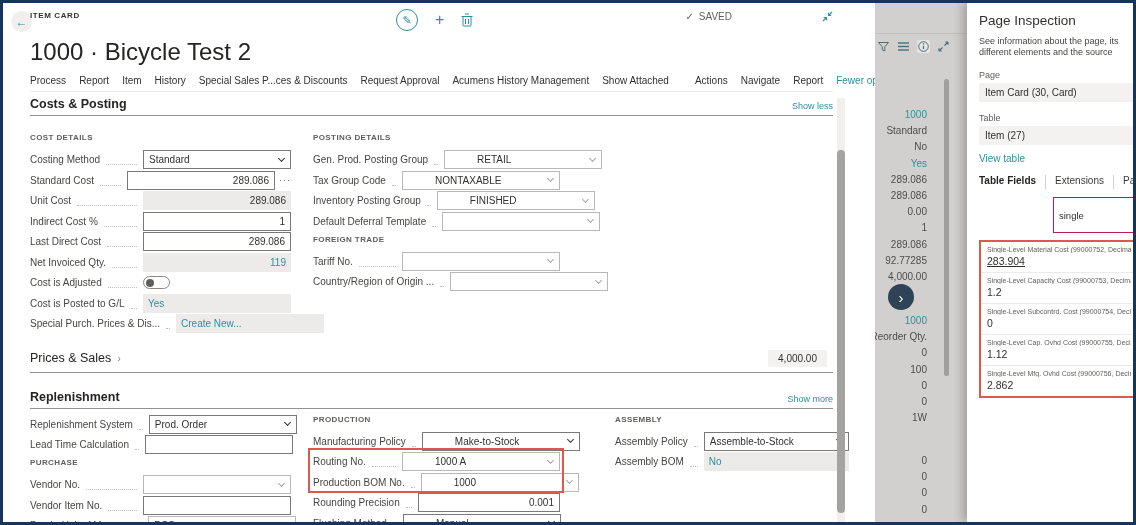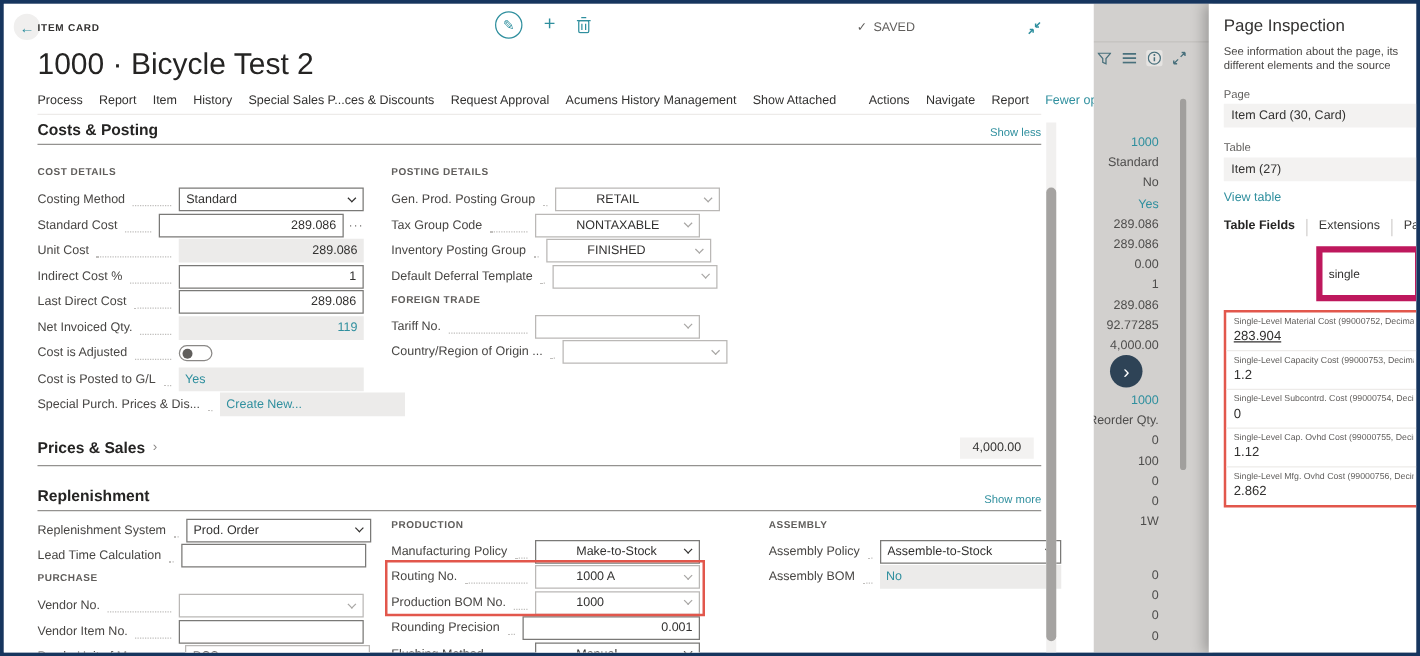--- a/index.html
+++ b/index.html
@@ -7,21 +7,21 @@
   .frame {
     position: relative; width: 1136px; height: 525px;
     border: 3px solid #16355e; background: #fff; overflow: hidden;
     font-family: "Liberation Sans", sans-serif; color: #323130;
   }
   
   .main { position: absolute; left: 0; top: 0; bottom: 0; width: 872px; background: #fff; }
   .main-inner { padding: 8px 0 0 27px; width: 830px; }
   .back-circle { position: absolute; left: 8px; top: 8px; width: 21px; height: 21px; border-radius: 50%;
     background: #f0efee; color: #2f8f9e; font-size: 12px; display: flex; align-items: center; justify-content: center; }
-  .hdr-row { position: relative; height: 22px; display: flex; align-items: center; }
+  .hdr-row { position: relative; height: 22px; display: flex; align-items: flex-start; }
   .hdr-caption { font-size: 8px; font-weight: bold; letter-spacing: .6px; color: #323130; }
   .hdr-icons { position: absolute; left: 366px; top: -2px; display: flex; align-items: center; gap: 17px; color: #2f8f9e; }
   .pencil-circle { width: 22px; height: 22px; border: 1px solid #2f8f9e; border-radius: 50%;
     display: flex; align-items: center; justify-content: center; font-size: 11px; }
   .plus-ic { font-size: 16px; font-weight: 300; }
   .saved { margin-left: auto; margin-right: 90px; font-size: 10px; color: #605e5c; display: flex; gap: 5px; align-items: center; }
   .collapse-ic { color: #2f8f9e; }
   .page-title { font-size: 24px; font-weight: 300; color: #252423; margin: 5px 0 3px 0; }
   .menubar { display: flex; align-items: center; gap: 13px; height: 23px; font-size: 10px; color: #323130;
     border-bottom: 1px solid #edebe9; white-space: nowrap; }
@@ -36,39 +36,39 @@
   .section-title { font-size: 12.5px; font-weight: bold; color: #252423; }
   .showlink { font-size: 9px; color: #2f8f9e; }
   .grid2 { display: grid; grid-template-columns: 261px 247px; column-gap: 22px; margin-top: 17px; }
   .grid3 { display: grid; grid-template-columns: 261px 247px 1fr; column-gap: 22px; margin-top: 6px; }
   .col3pad { padding-left: 33px; }
   .grp-caption { font-size: 8px; font-weight: bold; letter-spacing: .4px; color: #605e5c; height: 14px; margin-bottom: 3px; }
   .row { display: flex; align-items: center; height: 19px; margin-bottom: 1.5px; position: relative; }
   .lbl { font-size: 10px; color: #484644; white-space: nowrap; }
   .leader { flex: 1; border-bottom: 1px dotted #c0bebc; margin: 0 6px 4px 6px; align-self: flex-end; min-width: 4px; }
   .ctl { width: 148px; height: 19px; flex: none; display: flex; align-items: center; padding: 0 5px; font-size: 10px; }
-  .w142 { width: 132px; padding-left: 32px; }
+  .w142 { width: 158px; padding-left: 32px; }
   .w145 { width: 145px; }
   .box-edit { border: 1px solid #7a7977; background: #fff; }
   .box-dim  { border: 1px solid #bab8b6; background: #fff; }
   .box-dis  { background: #ecebea; border: none; }
   .ctl .val { flex: 1; white-space: nowrap; overflow: hidden; }
   .ctl .val.right { text-align: right; }
   .teal { color: #2f8f9e; }
   .chev { width: 5px; height: 5px; border-right: 1.6px solid #323130; border-bottom: 1.6px solid #323130;
     transform: rotate(45deg); margin: -3px 1px 0 4px; flex: none; }
   .chev.dim { border-color: #a8a6a4; border-width: 1.2px; }
   input.fld { height: 19px; border: 1px solid #7a7977; font-size: 10px; font-family: "Liberation Sans", sans-serif;
     padding: 0 5px; text-align: right; color: #323130; width: 148px; flex: none; }
   input.w142 { width: 142px; }
   .assist { font-size: 9px; color: #605e5c; margin-left: 4px; letter-spacing: 1px; }
   .toggle { width: 27px; height: 13px; border: 1px solid #8a8886; border-radius: 7px; position: relative; background: #fff; flex: none; }
   .toggle .knob { position: absolute; left: 2px; top: 1.5px; width: 8px; height: 8px; border-radius: 50%; background: #605e5c; }
   .prices-row { display: flex; align-items: center; margin-top: 15px; padding-bottom: 5px; border-bottom: 1px solid #949290; }
-  .prices-title { font-size: 12.5px; font-weight: bold; color: #252423; }
+  .prices-title { font-size: 12.5px; font-weight: normal; color: #252423; }
   .prices-chev { font-size: 11px; color: #8a8886; margin-left: 6px; }
   .badge { margin-left: auto; margin-right: 6px; background: #f3f2f1; font-size: 10px; padding: 3px 10px; color: #323130; }
   .red-overlay { position: absolute; border: 2px solid #e2574c; pointer-events: none; }
   .prod-col { position: relative; }
   
   .main-scroll { position: absolute; left: 834px; top: 95px; bottom: 0; width: 8px; background: #f1f0ef; }
   .main-scroll .thumb { position: absolute; left: 0; top: 52px; width: 8px; height: 363px; background: #a5a3a1; border-radius: 4px; }
   
   .strip { position: absolute; left: 872px; top: 0; bottom: 0; width: 95px; background: #d2d0ce; overflow: hidden; }
   .fb-iconrow { position: absolute; top: 30px; left: 0; right: 0; border-top: 1px solid #c3c1bf;
@@ -89,21 +89,21 @@
   .panel-title { font-size: 13.5px; color: #323130; }
   .panel-desc { font-size: 9px; color: #484644; line-height: 11px; margin-top: 8px; width: 152px; height: 23px; overflow: hidden; }
   .fld-label { font-size: 9px; color: #605e5c; margin-top: 11px; }
   .val-box { margin-top: 3px; background: #f3f2f1; height: 19px; display: flex; align-items: center;
     padding: 0 6px; font-size: 10px; color: #323130; width: 160px; }
   .viewtable { margin-top: 8px; font-size: 10px; color: #2f8f9e; }
   .tabs { display: flex; align-items: flex-start; margin-top: 11px; white-space: nowrap; overflow: hidden; height: 16px; }
   .tab { font-size: 10px; color: #3b3a39; padding-right: 9px; }
   .tab.active { font-weight: bold; color: #252423; }
   .tabsep { width: 1px; height: 14px; background: #d2d0ce; margin-right: 9px; flex: none; }
-  input.search { display: block; margin: 6px 0 0 74px; width: 84px; height: 16px; border: 5px solid #be185d;
+  input.search { display: block; margin: 6px 0 0 74px; width: 84px; height: 16px; border: 1px solid #be185d;
     font-size: 9.5px; font-family: "Liberation Sans", sans-serif; padding: 17px 5px; color: #323130; }
   .results { margin-top: 7px; width: 160px; border: 2px solid #e2574c; }
   .res-item { padding: 4px 6px 5px 6px; }
   .res-item + .res-item { border-top: 1px solid #edebe9; }
   .res-name { font-size: 7px; color: #605e5c; white-space: nowrap; overflow: hidden; }
   .res-val { font-size: 10.5px; color: #323130; margin-top: 2px; }
   .res-val.underline { text-decoration: underline; }
   svg { display: block; }
 </style>
 </head>

